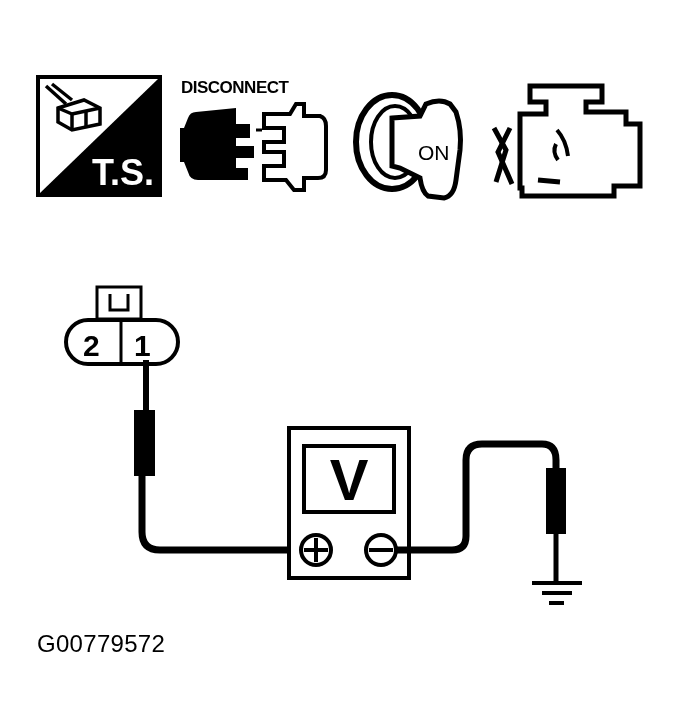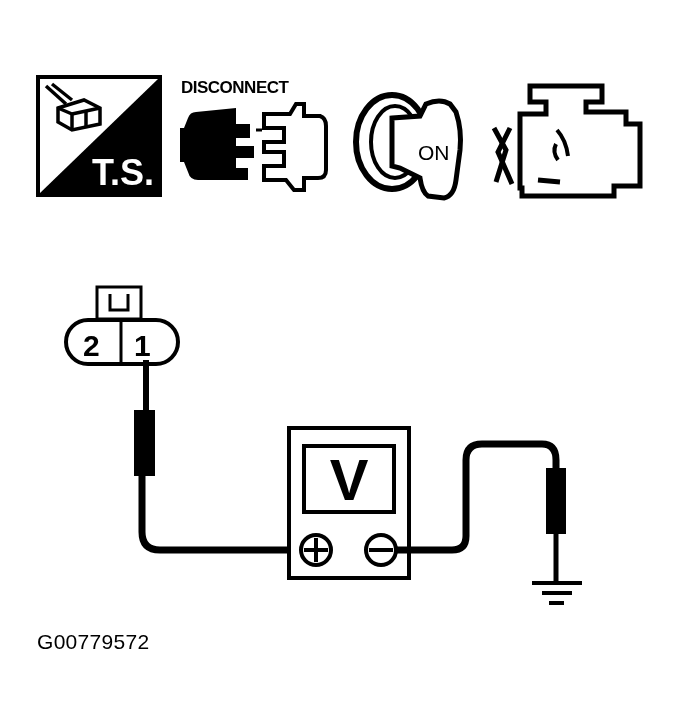--- a/index.html
+++ b/index.html
@@ -1,19 +1,19 @@
 <!DOCTYPE html>
 <html><head>
   <meta charset="utf-8">
   <style>
     html, body { margin: 0; padding: 0; background: #ffffff; }
     body { width: 679px; height: 728px; position: relative; overflow: hidden;
            font-family: "Liberation Sans", sans-serif; }
     .layer { position: absolute; left: 0; top: 0; }
-    .figure-id { position: absolute; left: 37px; top: 630px; font-size: 21px; color: #000;
+    .figure-id { position: absolute; left: 37px; top: 630px; font-size: 24px; color: #000;
                  font-family: "Liberation Sans", sans-serif; letter-spacing: 0.3px; }
     svg text { font-family: "Liberation Sans", sans-serif; }
   </style>
 </head>
 <body>
 
 <svg class="layer" width="679" height="728" viewBox="0 0 679 728">
 
   <g>
     <rect x="38" y="77" width="122" height="118" fill="#fff" stroke="#000" stroke-width="4"></rect>

